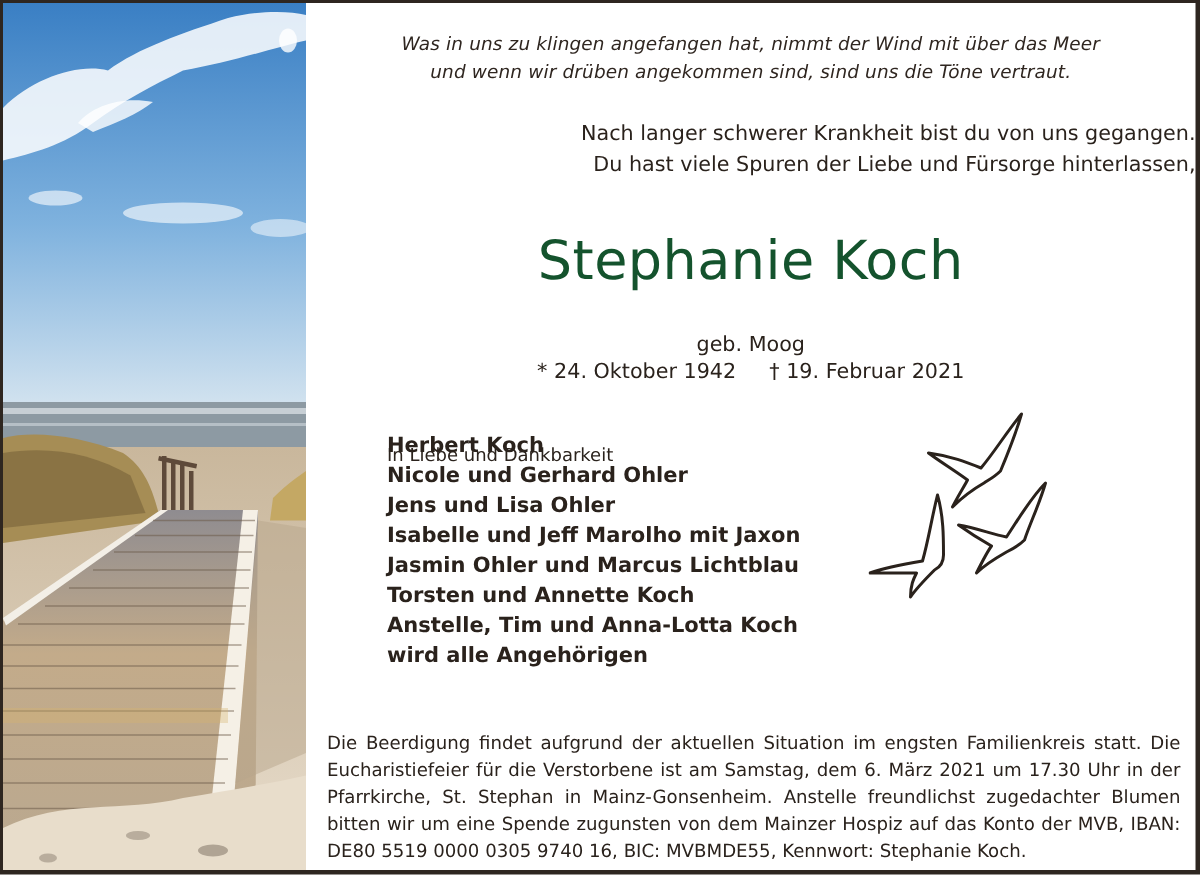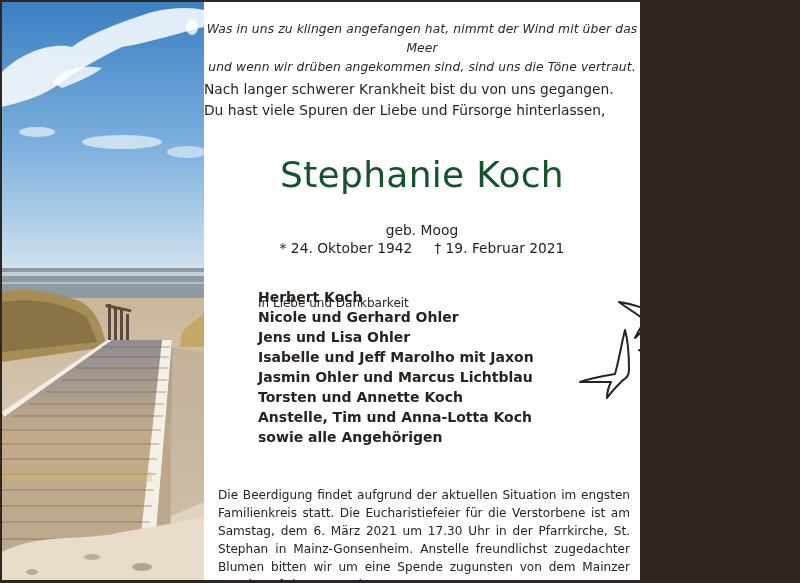--- a/index.html
+++ b/index.html
@@ -1,22 +1,22 @@
 <!DOCTYPE html>
 <html><head>
 <meta charset="utf-8">
 <style>
   html, body { margin: 0; padding: 0; }
   body { width: 800px; height: 583px; background: #2e2620; overflow: hidden; position: relative; font-family: "DejaVu Sans", sans-serif; }
-  .frame { position: absolute; left: 2px; top: 2px; width: 638px; height: 578px; background: #ffffff; overflow: hidden; }
+  .frame { position: absolute; left: 2px; top: 2px; width: 795px; height: 578px; background: #ffffff; overflow: hidden; }
   .photo { position: absolute; left: 0; top: 0; width: 202px; height: 578px; overflow: hidden; }
   .photo svg { display: block; }
   .content { position: absolute; left: 202px; top: 0; right: 0; bottom: 0; color: #2a221c; }
   .motto { position: absolute; left: 0; right: 0; top: 18px; text-align: center; font-style: italic; font-size: 12.3px; line-height: 19px; color: #2f2620; letter-spacing: 0.1px; }
-  .intro { position: absolute; left: 0; right: 0; top: 77px; text-align: left; font-size: 13.8px; line-height: 21px; color: #2a221c; }
+  .intro { position: absolute; left: 0; right: 0; top: 77px; text-align: right; font-size: 13.8px; line-height: 21px; color: #2a221c; }
   .name { position: absolute; left: 0; right: 0; top: 152px; text-align: center; font-size: 36px; font-weight: normal; letter-spacing: 0.3px; color: #14532d; }
   .maiden { position: absolute; left: 0; right: 0; top: 220px; text-align: center; font-size: 13.8px; }
   .dates { position: absolute; left: 0; right: 0; top: 227px; text-align: center; font-size: 13.8px; margin-top: 11px; }
   .dates .gap { display: inline-block; width: 22px; }
   .thanks { position: absolute; left: 54px; top: 262px; font-size: 12px; margin-top: 32px; }
   .mourners { position: absolute; left: 54px; top: 285px; font-size: 14px; line-height: 20px; font-weight: 600; }
   .mourners div { white-space: nowrap; }
   .birds { position: absolute; left: 375px; top: 268px; width: 130px; height: 130px; }
   .address { position: absolute; left: 14px; top: 458px; font-size: 14px; }
   .notice { position: absolute; left: 14px; right: 10px; top: 484px; font-size: 12.1px; line-height: 18px; text-align: justify; }
@@ -121,21 +121,21 @@
     <div class="thanks">In Liebe und Dankbarkeit</div>
 
     <div class="mourners">
       <div>Herbert Koch</div>
       <div>Nicole und Gerhard Ohler</div>
       <div>Jens und Lisa Ohler</div>
       <div>Isabelle und Jeff Marolho mit Jaxon</div>
       <div>Jasmin Ohler und Marcus Lichtblau</div>
       <div>Torsten und Annette Koch</div>
       <div>Anstelle, Tim und Anna-Lotta Koch</div>
-      <div>sowie alle Angehörigen</div>
+      <div>wird alle Angehörigen</div>
     </div>
 
     <div class="birds">
       <svg width="130" height="130" viewBox="0 0 130 130" xmlns="http://www.w3.org/2000/svg" fill="none" stroke="#2a221c" stroke-width="2" stroke-linejoin="round" stroke-linecap="round">
 
         <path d="M40 32 C55 34,65 38,75 42 C85 30,92 18,102 6 C98 20,93 32,88 44 C84 48,80 50,77 52 C70 56,62 62,56 68 C60 60,64 54,66 50 C58 44,48 38,40 32 Z"></path>
 
         <path d="M60 80 C72 82,82 86,92 88 C100 76,108 62,118 52 C114 66,108 78,104 90 C100 94,96 96,92 98 C85 102,78 106,72 112 C76 104,79 98,82 94 C75 90,67 85,60 80 Z"></path>
 
         <path d="M1 112 C12 108,24 106,36 104 C40 90,42 76,46 60 C50 74,50 88,50 100 C50 104,48 108,44 110 C38 116,32 122,28 128 C28 120,30 116,32 112 C22 112,12 112,1 112 Z"></path>

